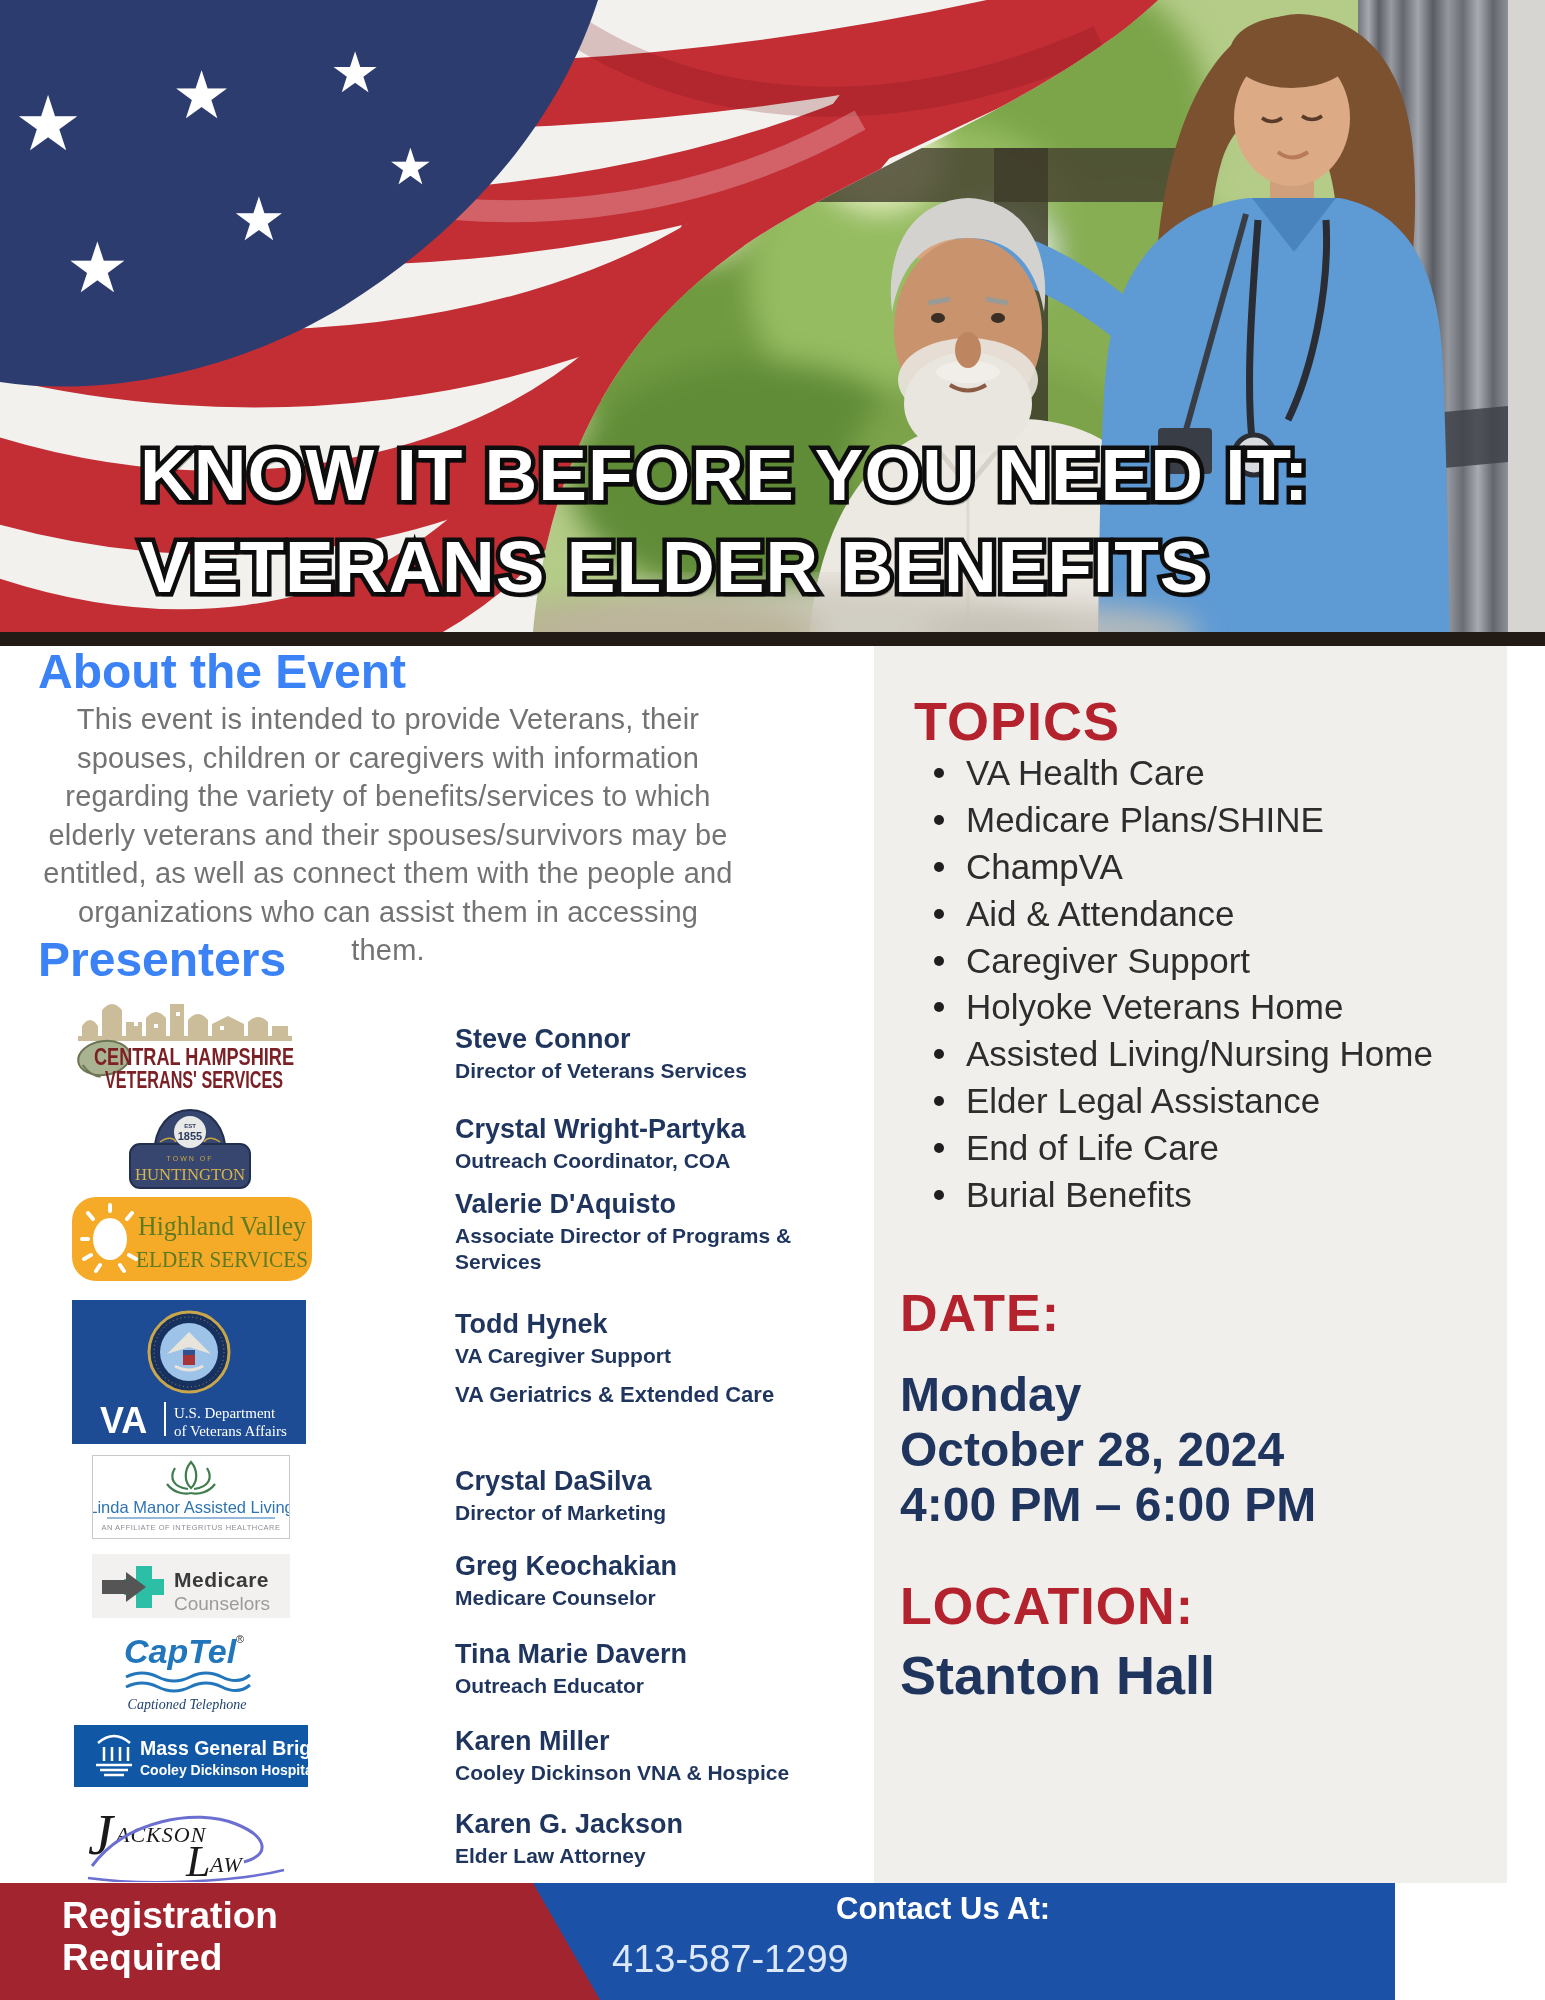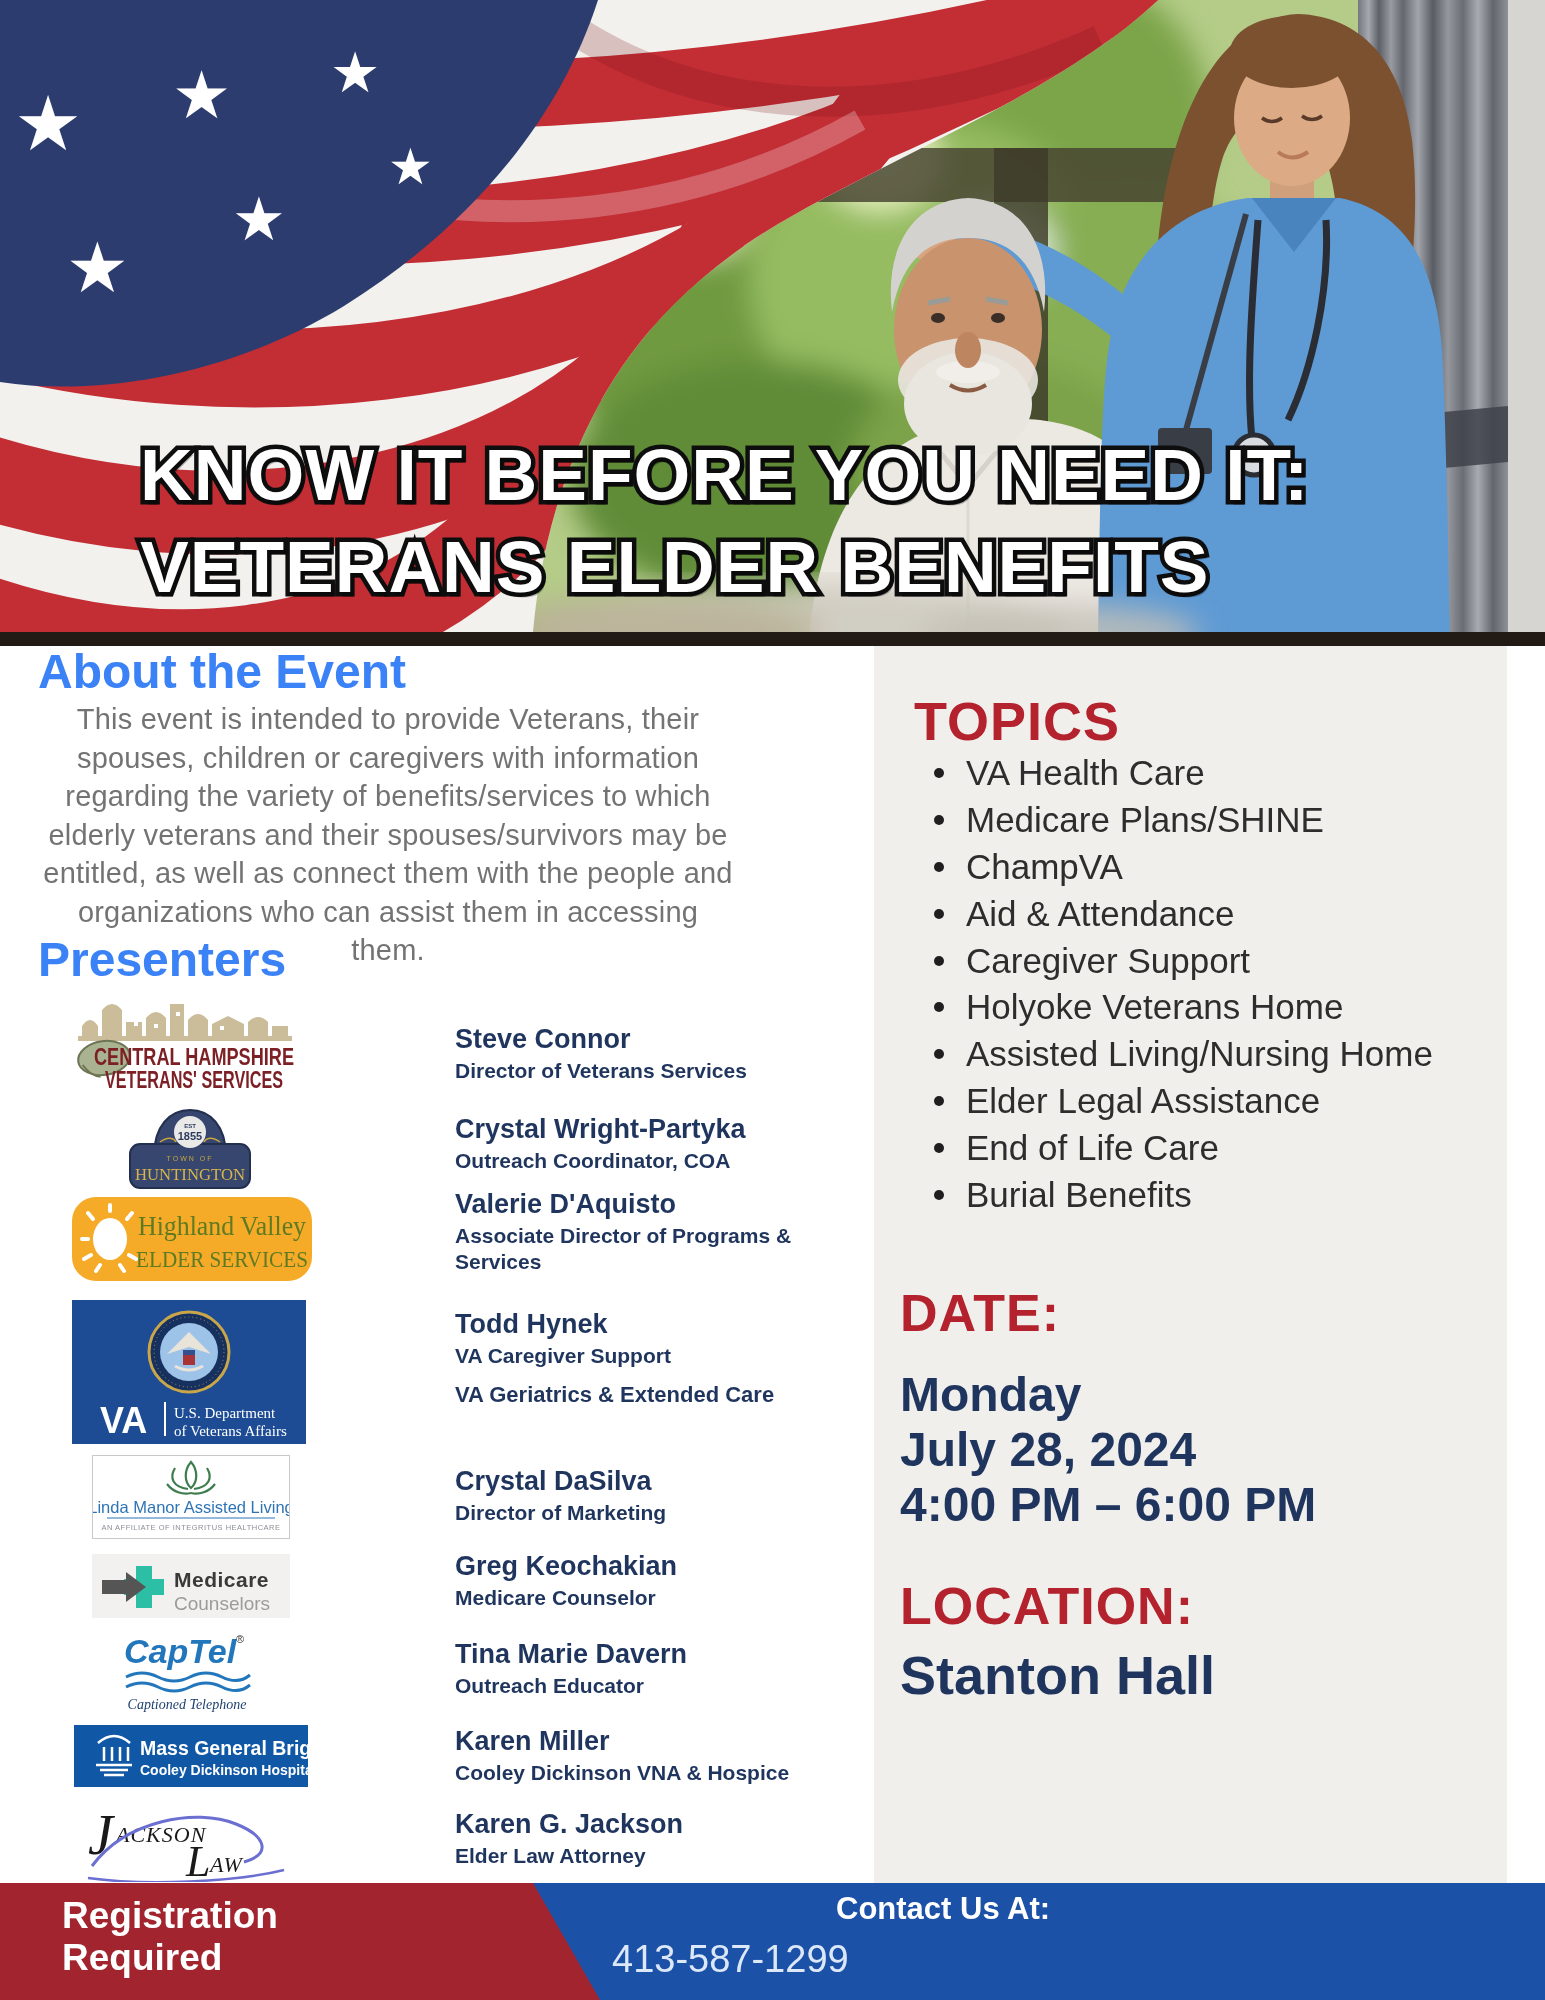--- a/index.html
+++ b/index.html
@@ -46,21 +46,21 @@
   .topics-ul{position:absolute;left:934px;top:750px;margin:0;padding:0;list-style:none;}
   .topics-ul li{height:46.8px;display:flex;align-items:center;font-size:35px;color:#2d2d2d;white-space:nowrap;}
   .dot{width:10px;height:10px;border-radius:50%;background:#1f1f1f;margin-right:22px;flex:0 0 auto;}
 
   .red-label{position:absolute;left:900px;font-size:52px;font-weight:800;color:#B3222D;letter-spacing:1px;white-space:nowrap;}
   .date-block{position:absolute;left:900px;top:1367px;font-size:48px;font-weight:800;color:#1F355E;line-height:55px;white-space:nowrap;}
   .venue{position:absolute;left:900px;top:1644px;font-size:54px;font-weight:800;color:#1F355E;white-space:nowrap;}
   .addr{position:absolute;left:900px;top:1710px;font-size:44px;font-weight:800;color:#1F355E;line-height:47px;white-space:nowrap;}
 
   
-  .footer{position:absolute;left:0;top:1883px;width:1545px;height:117px;background:#1C51A8;}
+  .footer{position:absolute;left:0;top:1883px;width:1395px;height:117px;background:#1C51A8;}
   .footer-red{position:absolute;left:0;top:0;width:620px;height:117px;background:#A2242E;
               clip-path:polygon(0 0,533px 0,600px 117px,0 117px);}
   .reg{position:absolute;left:62px;color:#ffffff;font-size:37px;font-weight:800;line-height:1;white-space:nowrap;}
   .contact-label{position:absolute;left:836px;top:8px;color:#ffffff;font-size:31px;font-weight:800;white-space:nowrap;}
   .contact-val{position:absolute;top:55px;color:#DCE8F8;font-size:38px;font-weight:400;white-space:nowrap;}
 </style>
 </head>
 <body>
 
 <div class="page">
@@ -400,21 +400,21 @@
       </li>
     <li>
         <span class="dot"></span>
         <span>Burial Benefits</span>
       </li>
   </ul>
 
   <div class="red-label" style="top:1283px;">DATE:</div>
   <div class="date-block">
     <div>Monday</div>
-    <div>July 28, 2024</div>
+    <div>October 28, 2024</div>
     <div>4:00 PM – 6:00 PM</div>
   </div>
 
   <div class="red-label" style="top:1576px;">LOCATION:</div>
   <div class="venue">Stanton Hall</div>
 
   <div class="footer">
     <div class="footer-red"></div>
     <div class="reg" style="top:14px;">Registration</div>
     <div class="reg" style="top:56px;">Required</div>

